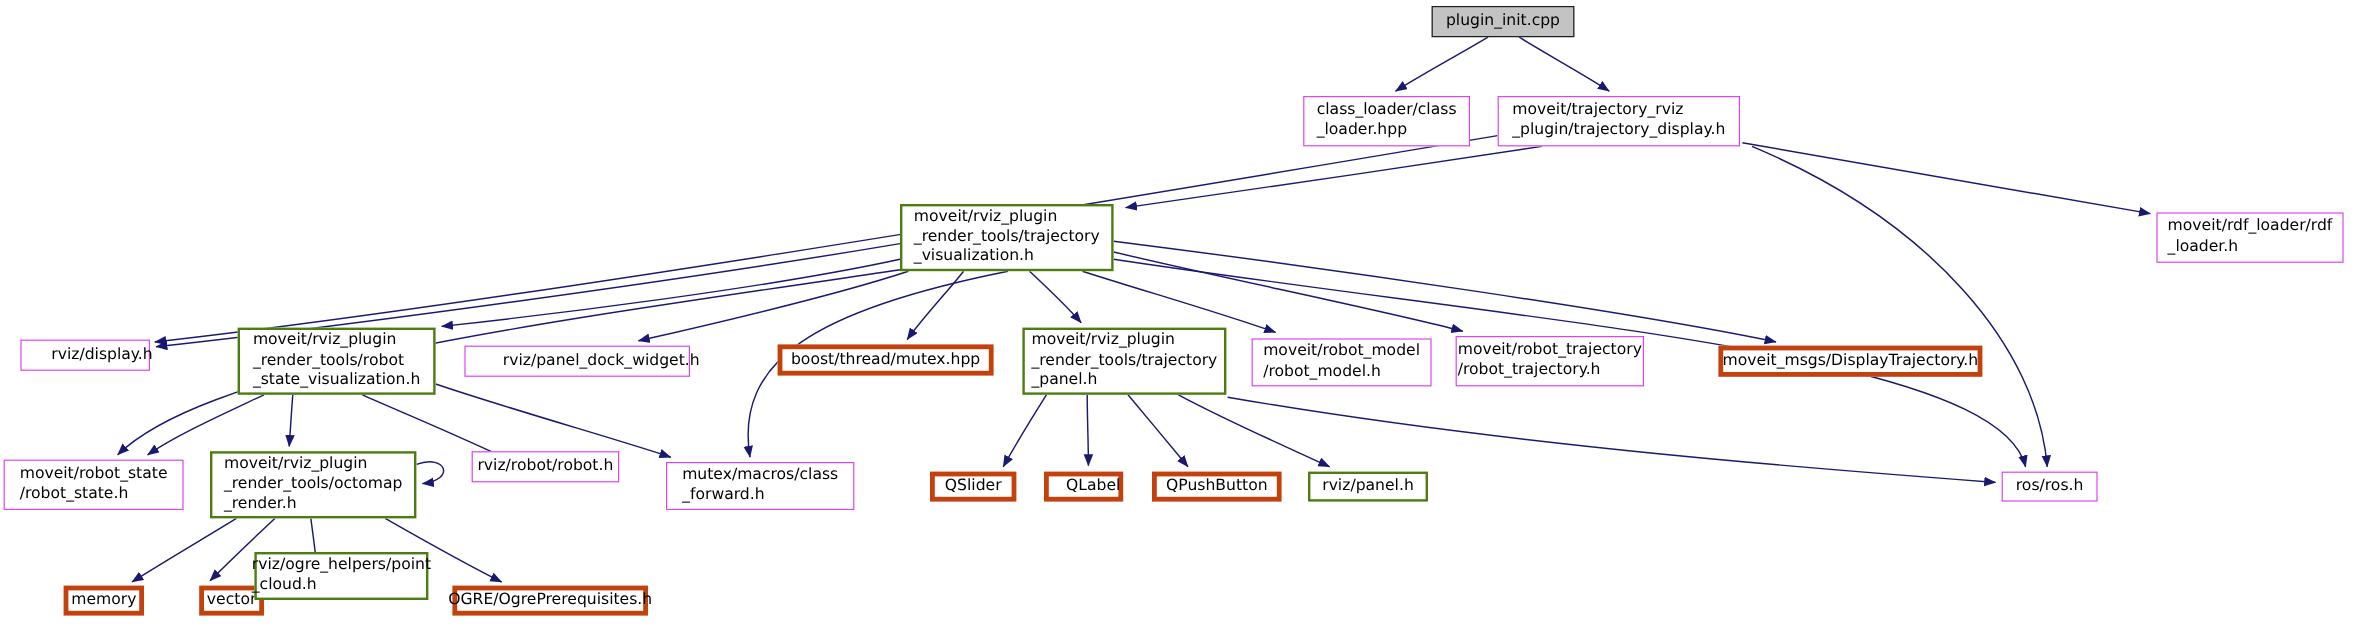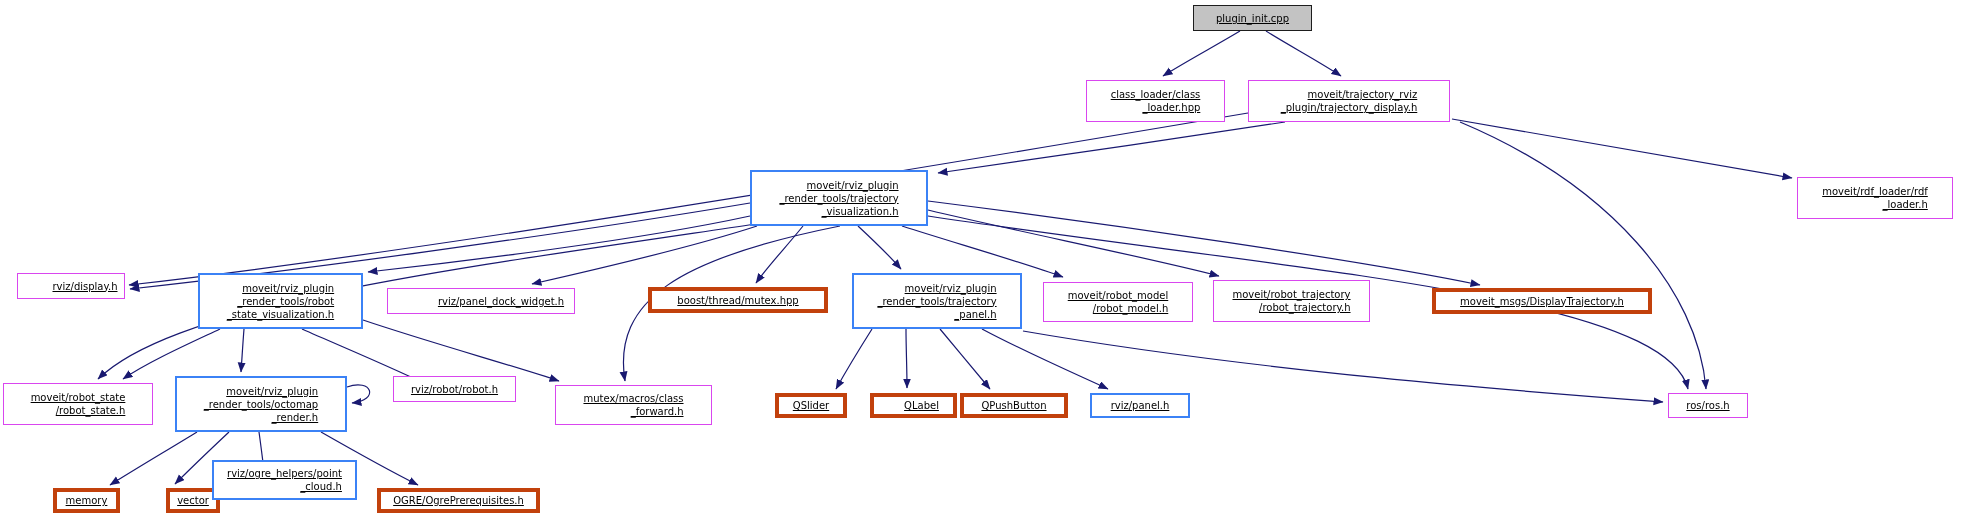--- a/index.html
+++ b/index.html
@@ -5,27 +5,27 @@
   html,body{margin:0;padding:0;background:#ffffff;}
   #canvas{
     position:relative;width:1961px;height:528px;background:#fff;
     font-family:"DejaVu Sans","Liberation Sans",sans-serif;
     overflow:hidden;
   }
   #edges{position:absolute;left:0;top:0;width:1961px;height:528px;}
   .node{
     position:absolute;box-sizing:border-box;
     display:flex;align-items:center;justify-content:center;
-    text-align:right;white-space:pre-line;
-    font-size:10px;line-height:1.3;color:#000;
+    text-align:left;white-space:pre-line;
+    font-size:13px;line-height:1.3;color:#000;
     background:#fff;border:1px solid #4a4a4a;
-    padding:0 4px;cursor:default;text-decoration:underline;
+    padding:0 4px;cursor:default;
   }
   .node.root{background:var(--root-fill,#c3c3c3);border:1.5px solid #1d1d1d;font-weight:normal;}
-  .node.strong{border:2px solid #3b82f6;}
+  .node.strong{border:2px solid #4d7c0f;}
   .node.internal{border:1px solid #d946ef;}
   .node.external{border:4px solid #c2410c;}
   .edge{fill:none;stroke:var(--edge-color,#191970);stroke-width:1.2px;}
 </style>
 </head>
 <body>
 
 <div id="canvas" style="--edge-color: #191970; --root-fill: #c3c3c3;">
   <svg id="edges" width="1961" height="528" viewBox="0 0 1961 528" xmlns="http://www.w3.org/2000/svg">
     <defs>
@@ -71,21 +71,21 @@
       <div class="node root" style="left: 1193px; top: 5px; width: 119px; height: 26px;">plugin_init.cpp</div>
       <div class="node internal" style="left: 1086px; top: 80px; width: 139px; height: 42px;">class_loader/class
 _loader.hpp</div>
       <div class="node internal" style="left: 1248px; top: 80px; width: 202px; height: 42px;">moveit/trajectory_rviz
 _plugin/trajectory_display.h</div>
       <div class="node strong" style="left: 750px; top: 170px; width: 178px; height: 56px;">moveit/rviz_plugin
 _render_tools/trajectory
 _visualization.h</div>
       <div class="node internal" style="left: 1797px; top: 177px; width: 156px; height: 42px;">moveit/rdf_loader/rdf
 _loader.h</div>
-      <div class="node internal" style="left: 17px; top: 273px; width: 108px; height: 26px; padding-left: 32px;">rviz/display.h</div>
+      <div class="node internal" style="left: 17px; top: 283px; width: 108px; height: 26px; padding-left: 32px;">rviz/display.h</div>
       <div class="node strong" style="left: 198px; top: 273px; width: 165px; height: 56px;">moveit/rviz_plugin
 _render_tools/robot
 _state_visualization.h</div>
       <div class="node internal" style="left: 387px; top: 288px; width: 188px; height: 26px; padding-left: 44px;">rviz/panel_dock_widget.h</div>
       <div class="node external" style="left: 648px; top: 287px; width: 180px; height: 26px;">boost/thread/mutex.hpp</div>
       <div class="node strong" style="left: 852px; top: 273px; width: 170px; height: 56px;">moveit/rviz_plugin
 _render_tools/trajectory
 _panel.h</div>
       <div class="node internal" style="left: 1043px; top: 282px; width: 150px; height: 40px;">moveit/robot_model
 /robot_model.h</div>
@@ -94,21 +94,21 @@
       <div class="node external" style="left: 1432px; top: 288px; width: 220px; height: 26px;">moveit_msgs/DisplayTrajectory.h</div>
       <div class="node internal" style="left: 3px; top: 383px; width: 150px; height: 42px;">moveit/robot_state
 /robot_state.h</div>
       <div class="node strong" style="left: 175px; top: 376px; width: 172px; height: 56px;">moveit/rviz_plugin
 _render_tools/octomap
 _render.h</div>
       <div class="node internal" style="left: 393px; top: 376px; width: 123px; height: 26px;">rviz/robot/robot.h</div>
       <div class="node internal" style="left: 555px; top: 385px; width: 157px; height: 40px;">mutex/macros/class
 _forward.h</div>
       <div class="node external" style="left: 775px; top: 393px; width: 72px; height: 25px;">QSlider</div>
-      <div class="node external" style="left: 870px; top: 393px; width: 87px; height: 25px; padding-left: 20px;">QLabel</div>
+      <div class="node external" style="left: 870px; top: 393px; width: 66px; height: 25px; padding-left: 20px;">QLabel</div>
       <div class="node external" style="left: 960px; top: 393px; width: 108px; height: 25px;">QPushButton</div>
       <div class="node strong" style="left: 1090px; top: 393px; width: 100px; height: 25px;">rviz/panel.h</div>
       <div class="node internal" style="left: 1668px; top: 393px; width: 80px; height: 25px;">ros/ros.h</div>
       <div class="node external" style="left: 53px; top: 488px; width: 67px; height: 25px;">memory</div>
       <div class="node external" style="left: 138px; top: 488px; width: 54px; height: 25px; margin-left: 28px;">vector</div>
       <div class="node strong" style="left: 212px; top: 460px; width: 145px; height: 40px;">rviz/ogre_helpers/point
 _cloud.h</div>
       <div class="node external" style="left: 377px; top: 488px; width: 163px; height: 25px;">OGRE/OgrePrerequisites.h</div>
     </div>
 </div>

